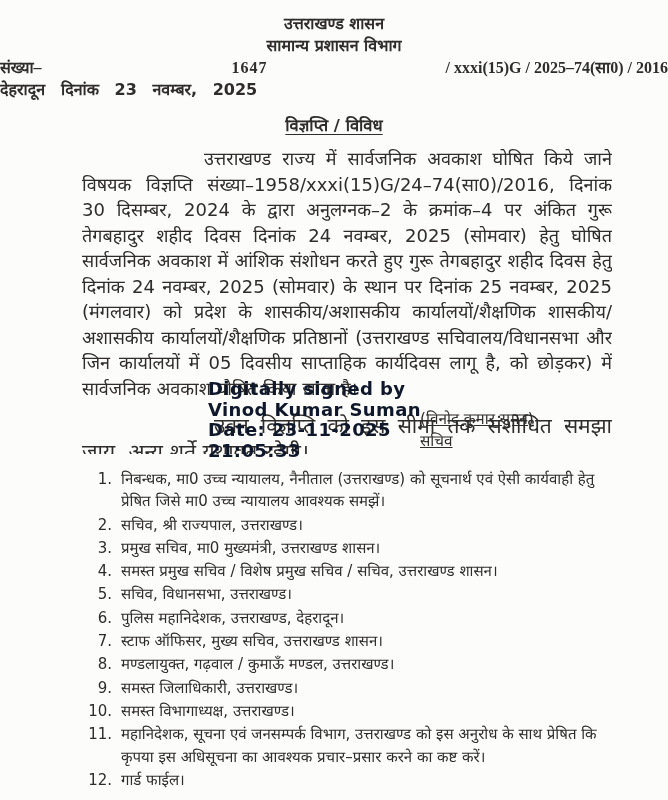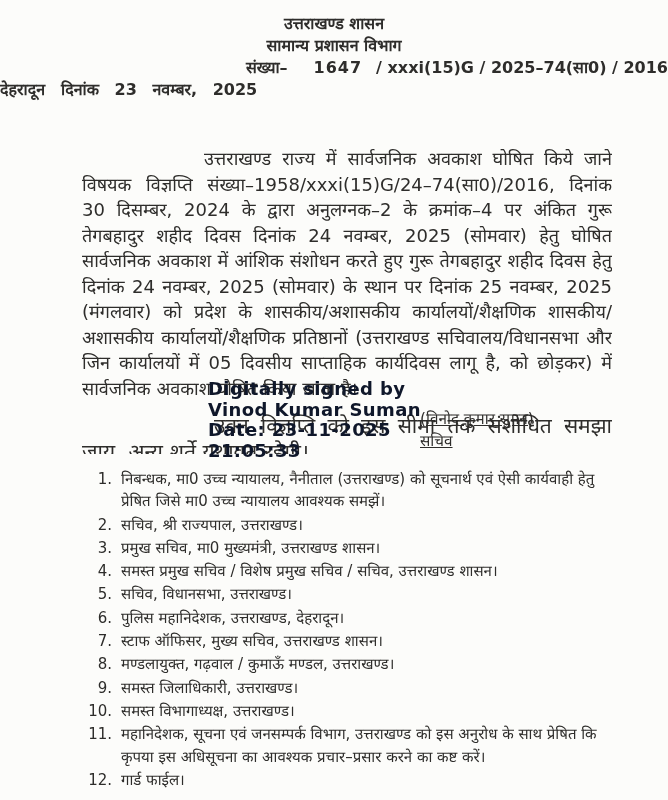--- a/index.html
+++ b/index.html
@@ -19,21 +19,21 @@
   }
   
   .header{
     padding-top:13px;
     text-align:center;
     font-weight:600;
     font-size:16px;
     line-height:22px;
   }
   .hline{white-space:pre-wrap;}
-  .number-line{display:flex;justify-content:flex-end;align-items:baseline;}
+  .number-line{display:flex;justify-content:space-between;align-items:baseline;font-family:Liberation Serif, serif;}
   .number-line .lbl{margin-right:26px;}
   .number-line .num{margin-right:14px;letter-spacing:1px;}
   .date-line{display:flex;align-items:baseline;word-spacing:10px;}
   .date-line .place{margin-right:16px;word-spacing:normal;}
   .doc-type{
     margin-top:12px;
     text-align:center;
     font-weight:700;
     font-size:16.5px;
     text-decoration:underline;
@@ -122,20 +122,21 @@
     <div class="number-line">
       <span class="lbl">संख्या–</span>
       <span class="num">1647</span>
       <span>/ xxxi(15)G / 2025–74(सा0) / 2016</span>
     </div>
     <div class="date-line">
       <span class="place">देहरादून</span>
       <span>दिनांक 23 नवम्बर, 2025</span>
     </div>
   </div>
+  <div class="doc-type">विज्ञप्ति / विविध</div>
 
   <div class="bodytext">
     <p class="para1">उत्तराखण्ड राज्य में सार्वजनिक अवकाश घोषित किये जाने विषयक विज्ञप्ति संख्या–1958/xxxi(15)G/24–74(सा0)/2016, दिनांक 30 दिसम्बर, 2024 के द्वारा अनुलग्नक–2 के क्रमांक–4 पर अंकित गुरू तेगबहादुर शहीद दिवस दिनांक 24 नवम्बर, 2025 (सोमवार) हेतु घोषित सार्वजनिक अवकाश में आंशिक संशोधन करते हुए गुरू तेगबहादुर शहीद दिवस हेतु दिनांक 24 नवम्बर, 2025 (सोमवार) के स्थान पर दिनांक 25 नवम्बर, 2025 (मंगलवार) को प्रदेश के शासकीय/अशासकीय कार्यालयों/शैक्षणिक शासकीय/अशासकीय कार्यालयों/शैक्षणिक प्रतिष्ठानों (उत्तराखण्ड सचिवालय/विधानसभा और जिन कार्यालयों में 05 दिवसीय साप्ताहिक कार्यदिवस लागू है, को छोड़कर) में सार्वजनिक अवकाश घोषित किया जाता है।</p>
     <p class="para2">उक्त विज्ञप्ति को इस सीमा तक संशोधित समझा जाय, अन्य शर्ते यथावत् रहेगी।</p>
   </div>
 
   <div class="digital-sig">Digitally signed by
 Vinod Kumar Suman
 Date: 23-11-2025
 21:05:33</div>

